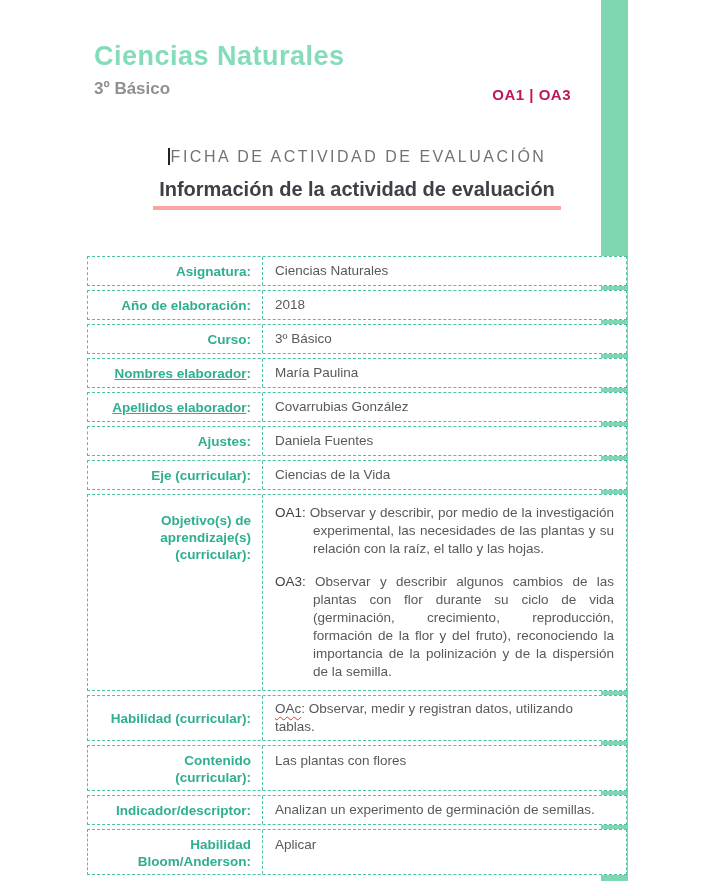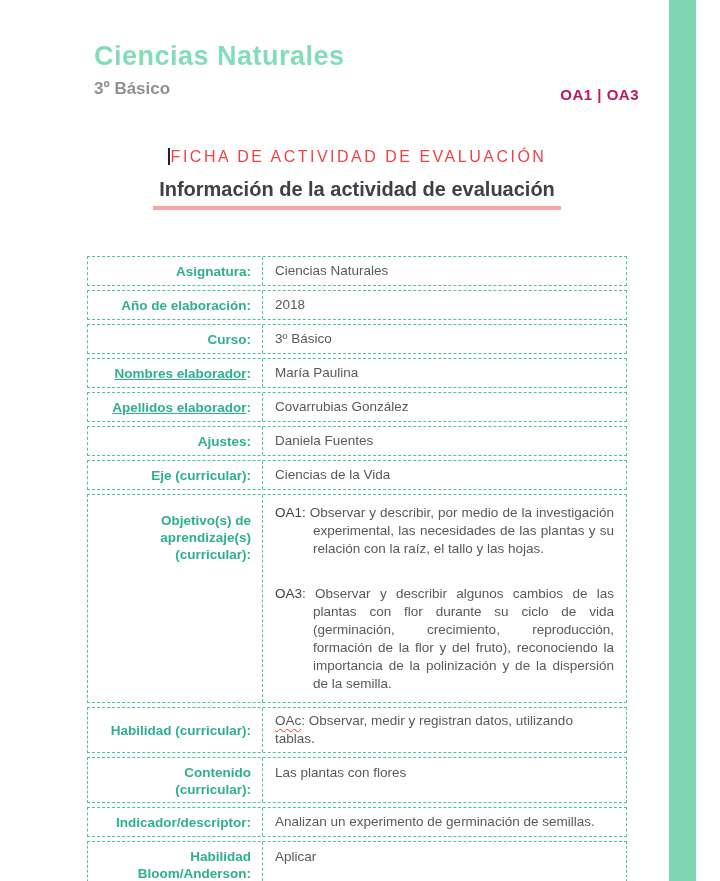--- a/index.html
+++ b/index.html
@@ -1,20 +1,20 @@
 <!DOCTYPE html>
 <html lang="es"><head>
 <meta charset="utf-8">
 <style>
   * { margin: 0; padding: 0; box-sizing: border-box; }
   html, body { background: #ffffff; }
   body { font-family: "Liberation Sans", sans-serif; }
   .page {
     position: relative;
-    width: 696px;
+    width: 628px;
     height: 881px;
     background: #ffffff;
     overflow: hidden;
   }
   .side-bar {
     position: absolute;
     top: 0; right: 0;
     width: 27px; height: 881px;
     background: #7ed7b1;
   }
@@ -44,21 +44,21 @@
   .headings {
     position: absolute;
     left: 87px; top: 148px;
     width: 540px;
     text-align: center;
   }
   .section-heading {
     display: inline-block;
     font-size: 16px;
     letter-spacing: 2.5px;
-    color: #ef4444;
+    color: #737373;
     white-space: nowrap;
   }
   .text-cursor {
     display: inline-block;
     width: 2px; height: 17px;
     background: #222222;
     vertical-align: -3px;
     margin-right: 1px;
   }
   .sub-heading-wrap { margin-top: 12px; }
@@ -112,21 +112,21 @@
     padding-top: 6px;
   }
   .row.row-objetivos { min-height: 158px; }
   .row.row-objetivos .cell-label { align-items: flex-start; padding-top: 17px; }
   .row.row-objetivos .cell-value { display: block; padding: 9px 12px 9px 12px; }
   .oa-item {
     text-align: justify;
     padding-left: 38px;
     text-indent: -38px;
   }
-  .oa-item + .oa-item { margin-top: 27px; }
+  .oa-item + .oa-item { margin-top: 15px; }
   .oa-code { font-weight: normal; color: #3f4246; }
   .underlined-label { text-decoration: underline; }
   .misspelled {
     text-decoration-line: underline;
     text-decoration-style: wavy;
     text-decoration-color: #d8402f;
     text-decoration-thickness: 1px;
     text-underline-offset: 3px;
   }
   .row.row-contenido { min-height: 38px; }

